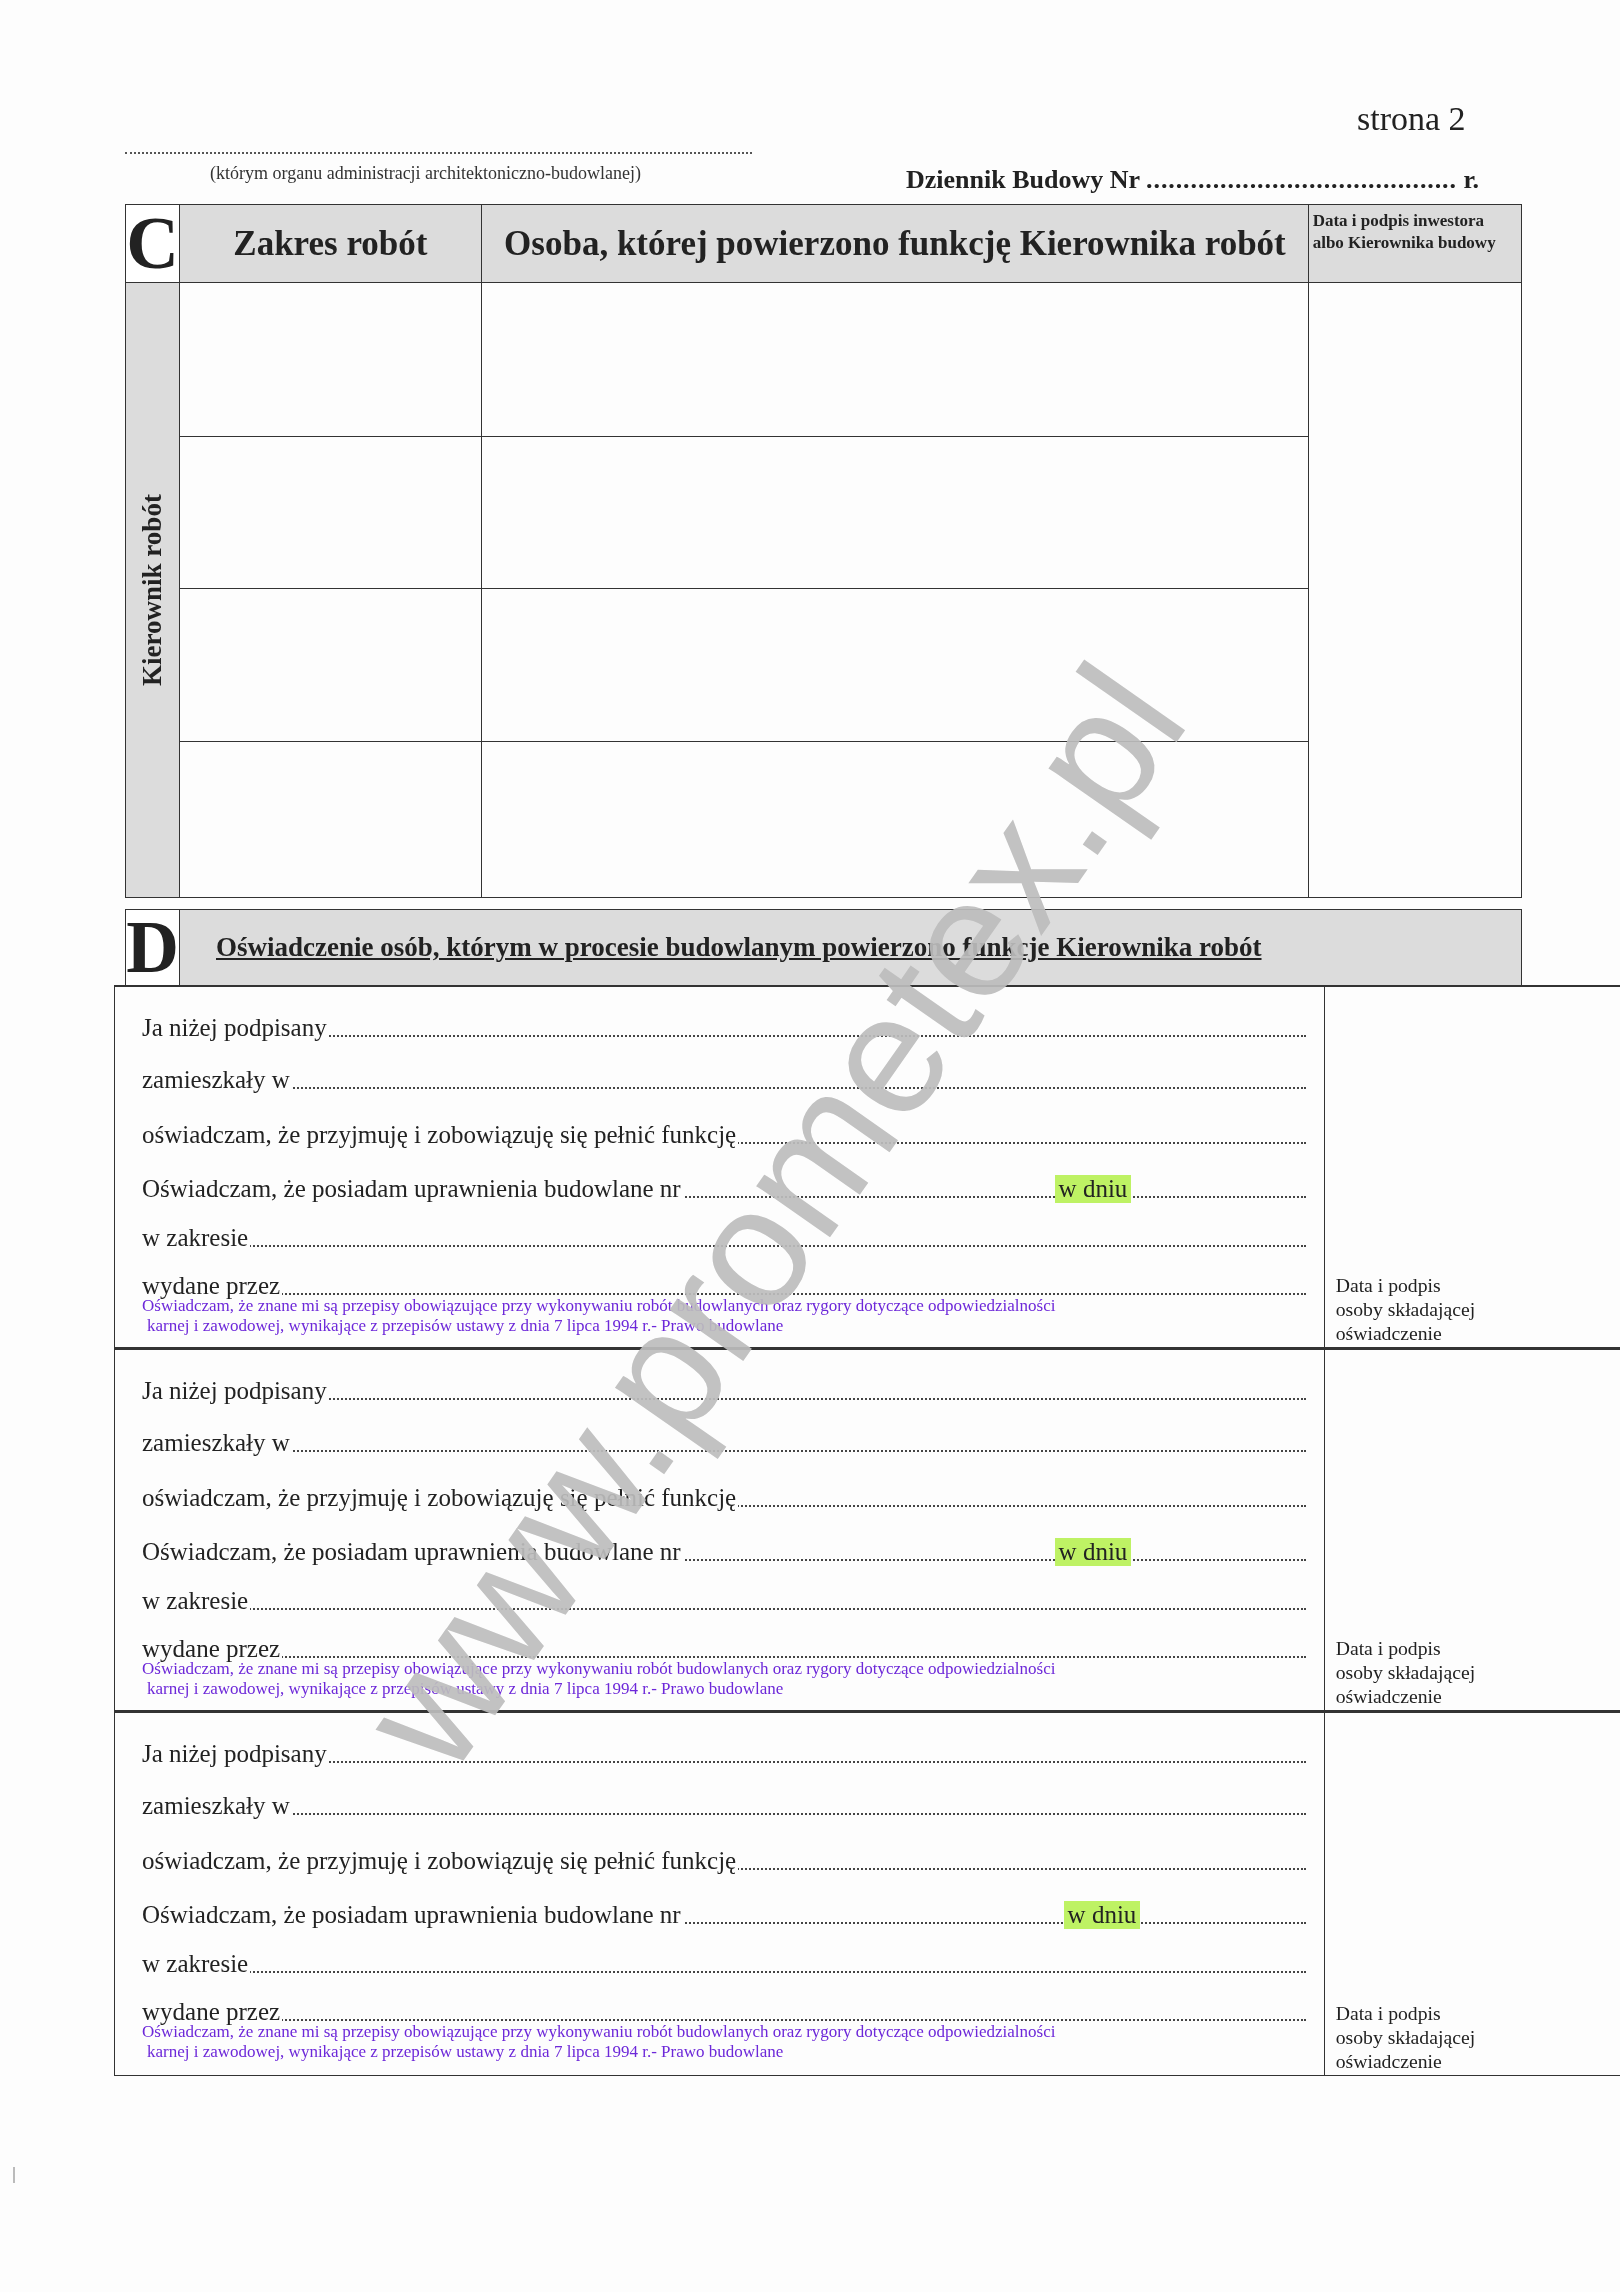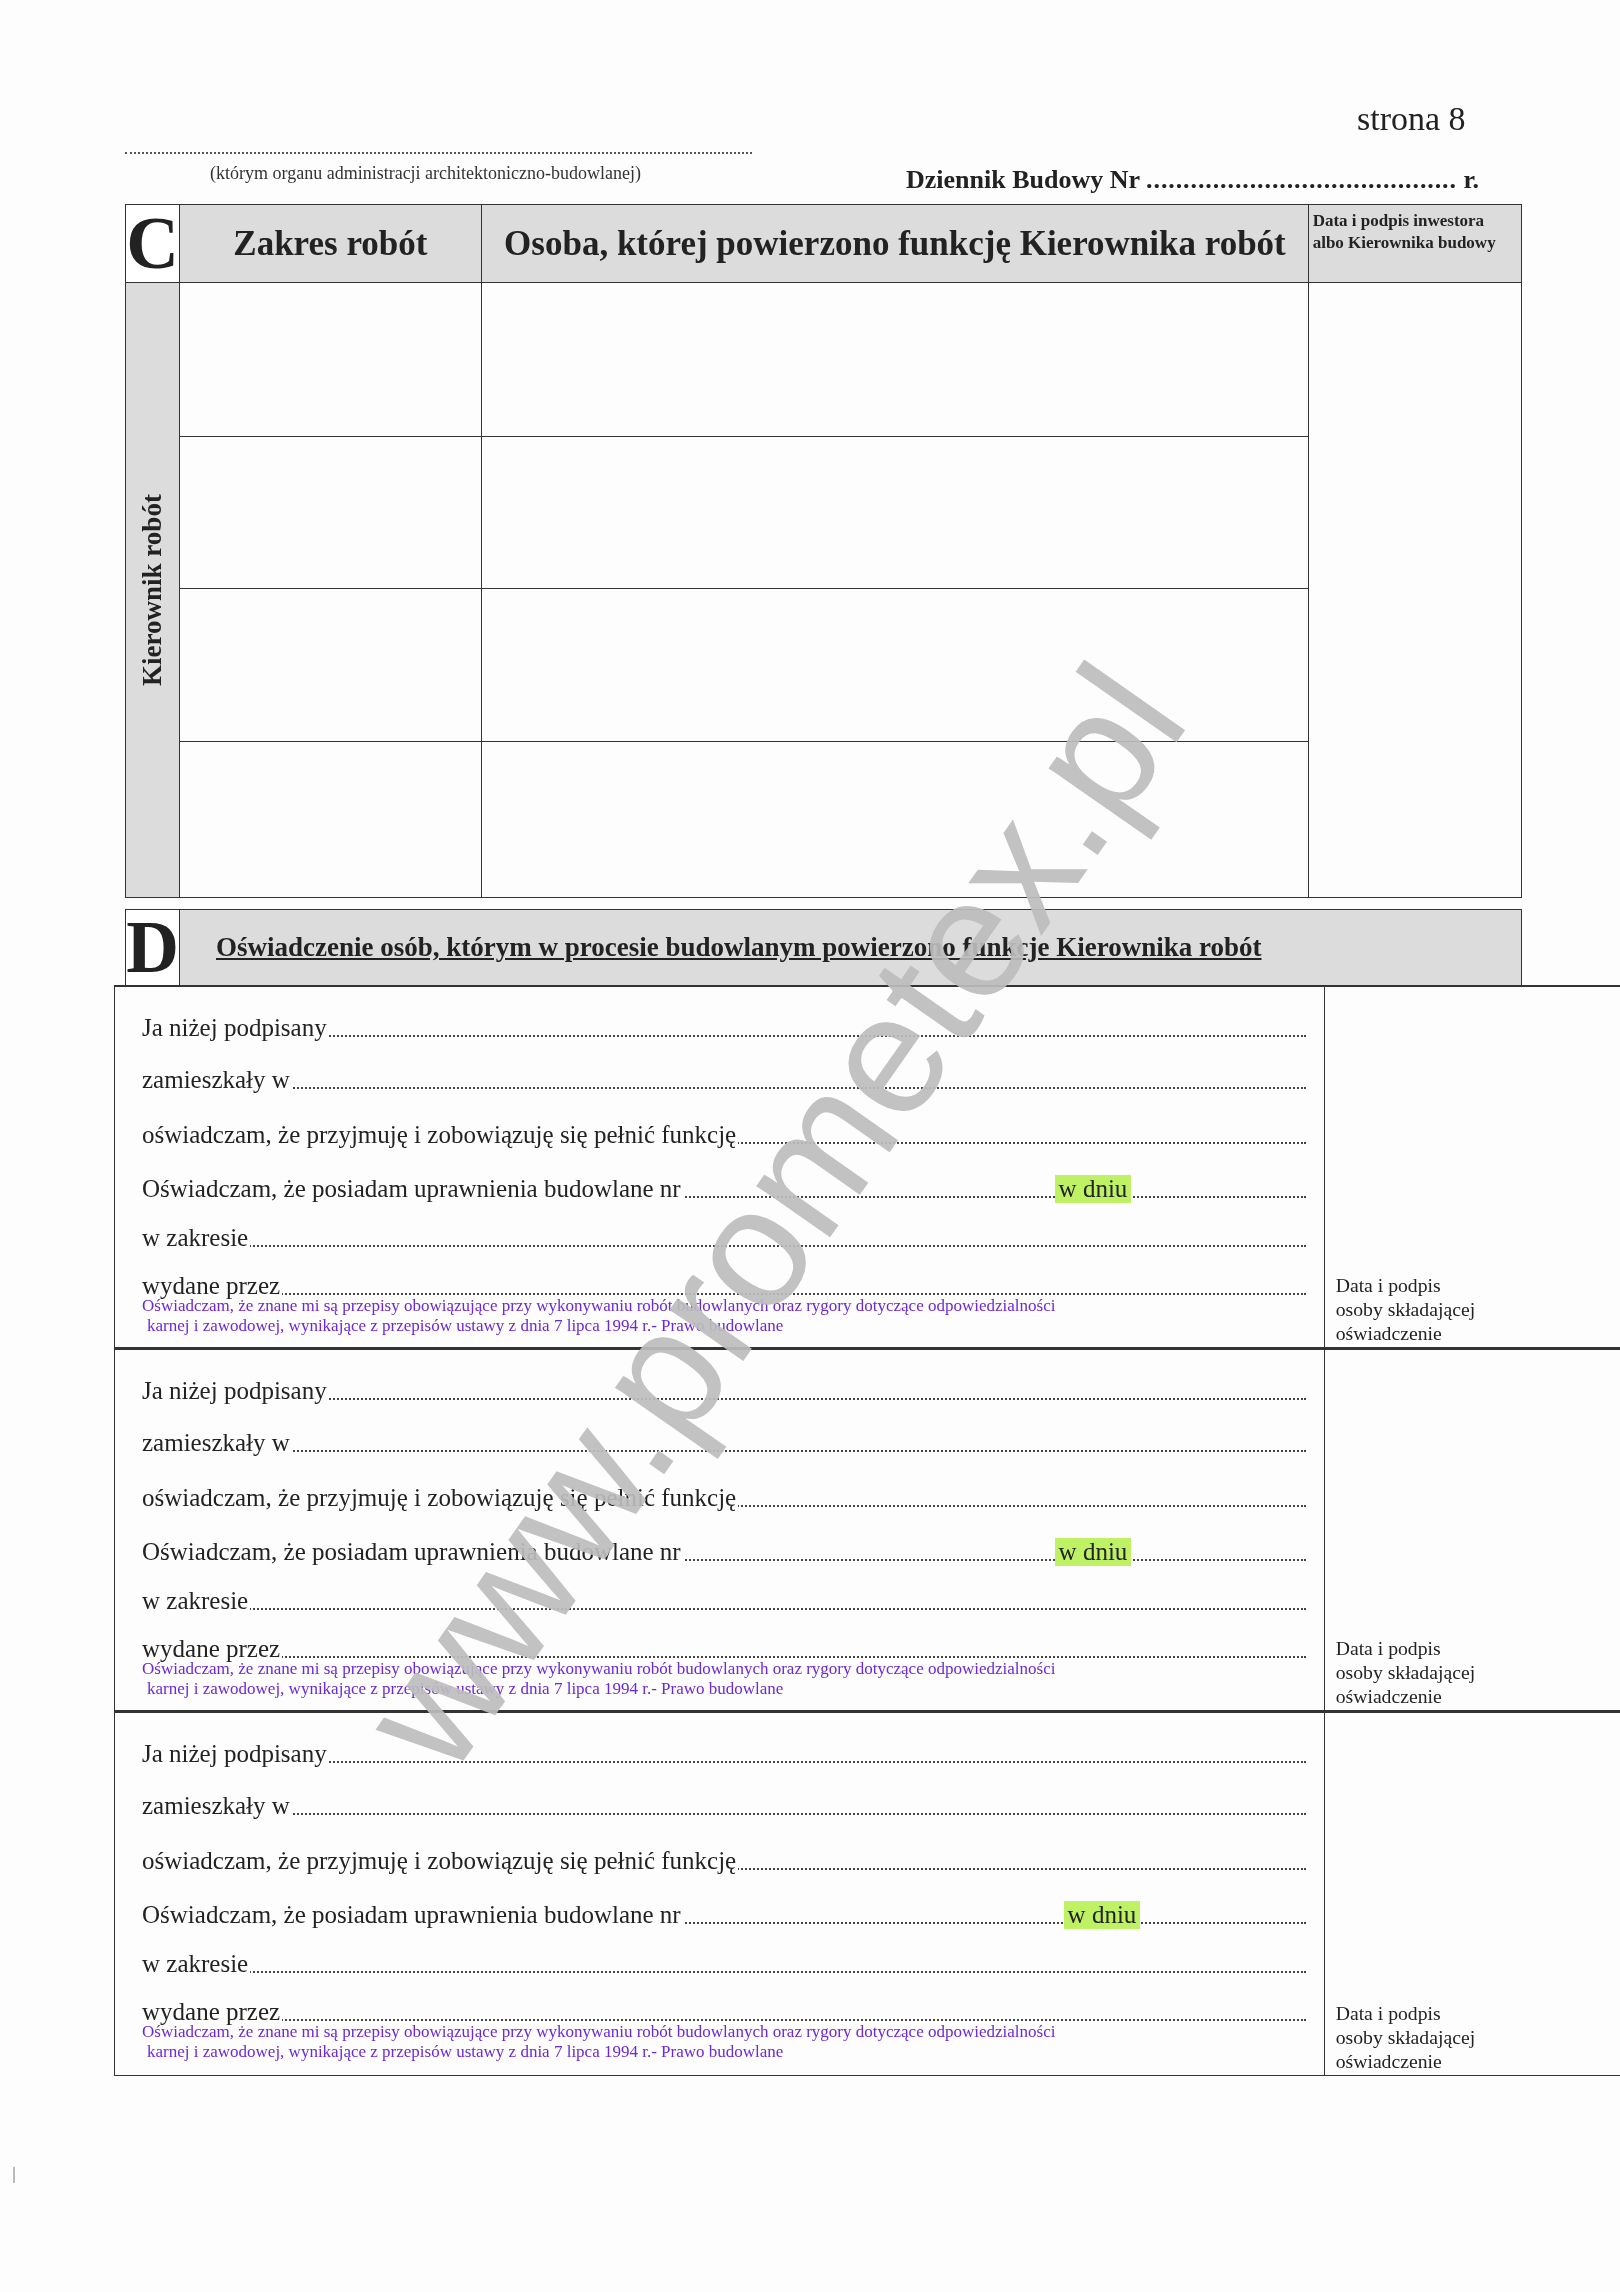--- a/index.html
+++ b/index.html
@@ -43,21 +43,21 @@
   .legal { position:absolute; left:27px; font-size:17px; color:#6d28d9; white-space:nowrap; line-height:1.15; }
 
   .watermark { position:absolute; left:125px; top:1119px; transform:rotate(-55deg); transform-origin:center;
                font-family:"Liberation Sans", "DejaVu Sans", sans-serif; font-size:170px; color:#bdbdbd;
                opacity:0.92; white-space:nowrap; pointer-events:none; z-index:5; }
   .tick { position:absolute; left:13.4px; top:2167px; width:1.8px; height:16px; background:#bbb; }
 </style>
 </head>
 <body>
 
-<div class="abs page-no">strona 8</div>
+<div class="abs page-no">strona 2</div>
 <div class="abs stamp-dots"></div>
 <div class="abs stamp-cap">(którym organu administracji architektoniczno-budowlanej)</div>
 <div class="abs diary">
   <span>Dziennik Budowy Nr</span>
   <span style="letter-spacing:0.9px;">..........................................</span>
   <span>r.</span>
 </div>
 
 <table id="secC" class="grid">
   <colgroup>

